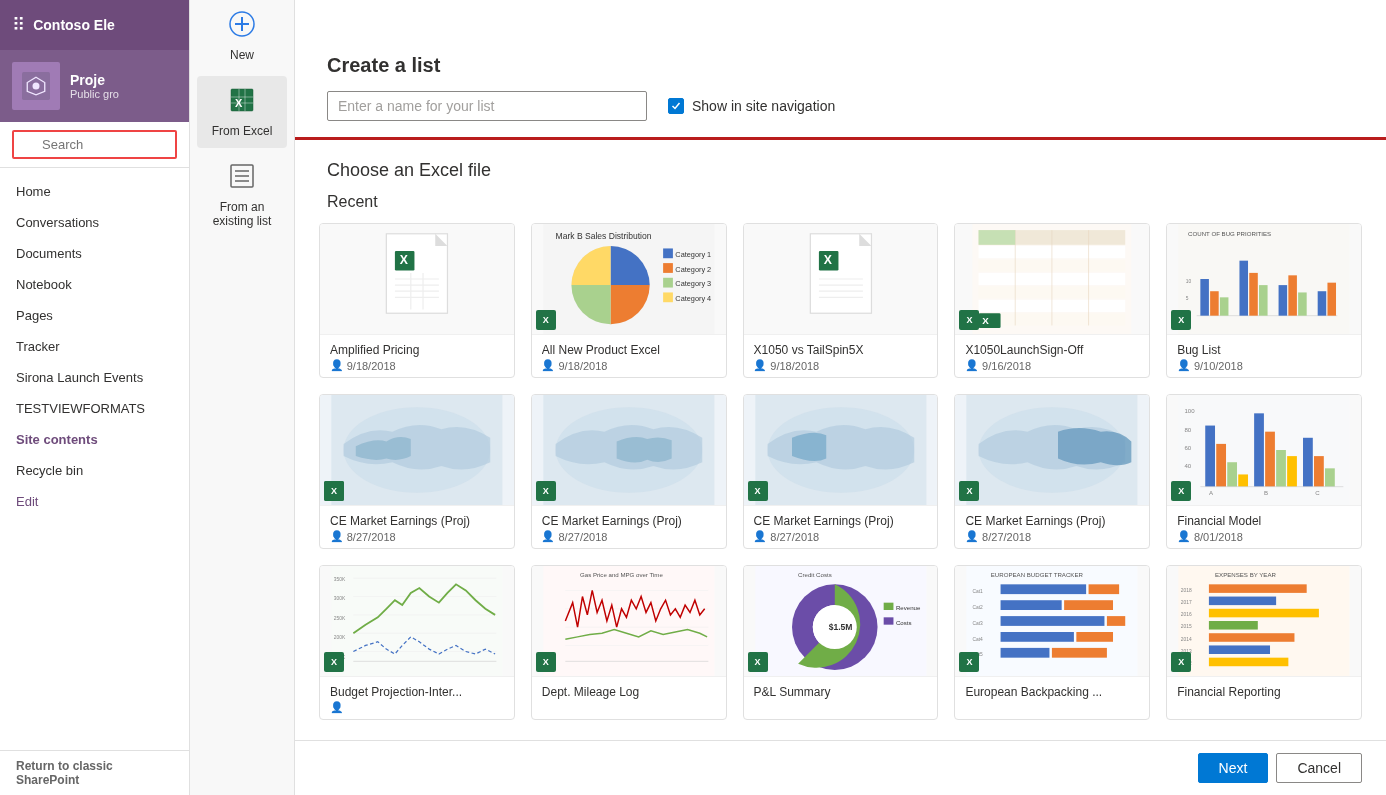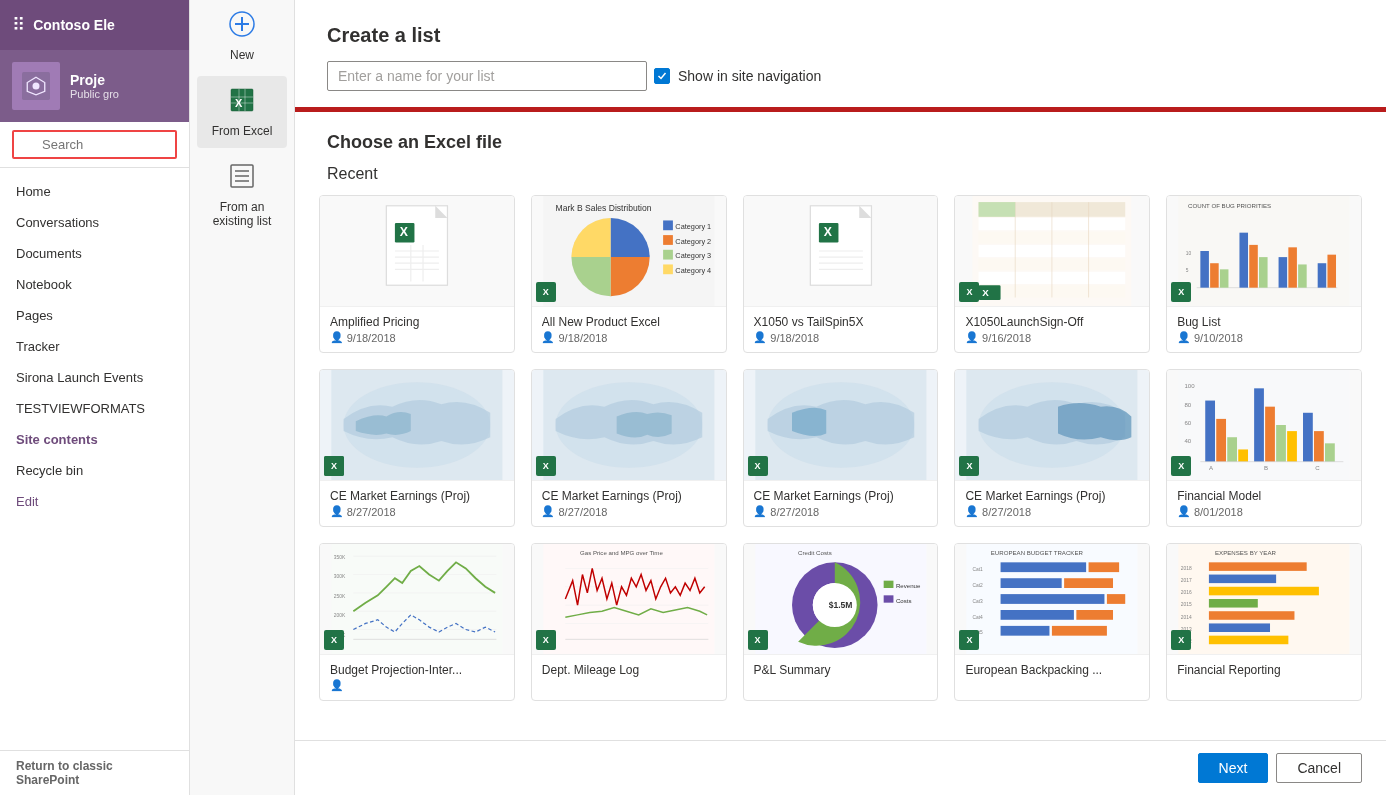--- a/index.html
+++ b/index.html
@@ -135,32 +135,33 @@
     .main-content {
       flex: 1;
       background: white;
       display: flex;
       flex-direction: column;
       overflow: hidden;
       position: relative;
     }
     .modal-header {
       padding: 24px 32px 16px;
-      border-bottom: 5px solid #b91c1c;
+      border-bottom: 3px solid #b91c1c;
+      margin-top: 30px;
     }
     .modal-title {
       font-size: 20px;
       font-weight: 600;
       color: #323130;
       margin-bottom: 14px;
     }
     .form-row {
       display: flex;
       align-items: center;
-      gap: 7px;
+      gap: 21px;
     }
     .name-input {
       width: 320px;
       padding: 6px 10px;
       border: 1px solid #8a8886;
       border-radius: 2px;
       font-size: 14px;
       color: #323130;
       outline: none;
     }
@@ -180,21 +181,21 @@
       align-items: center;
       justify-content: center;
       cursor: pointer;
       flex-shrink: 0;
     }
     .checkbox-custom svg { width: 10px; height: 10px; }
     .checkbox-label { font-size: 14px; color: #323130; }
 
     .section-title {
       font-size: 18px;
-      font-weight: 700;
+      font-weight: 400;
       color: #323130;
       padding: 20px 32px 8px;
     }
     .recent-title {
       font-size: 16px;
       font-weight: 400;
       color: #323130;
       padding: 4px 32px 12px;
     }
 

